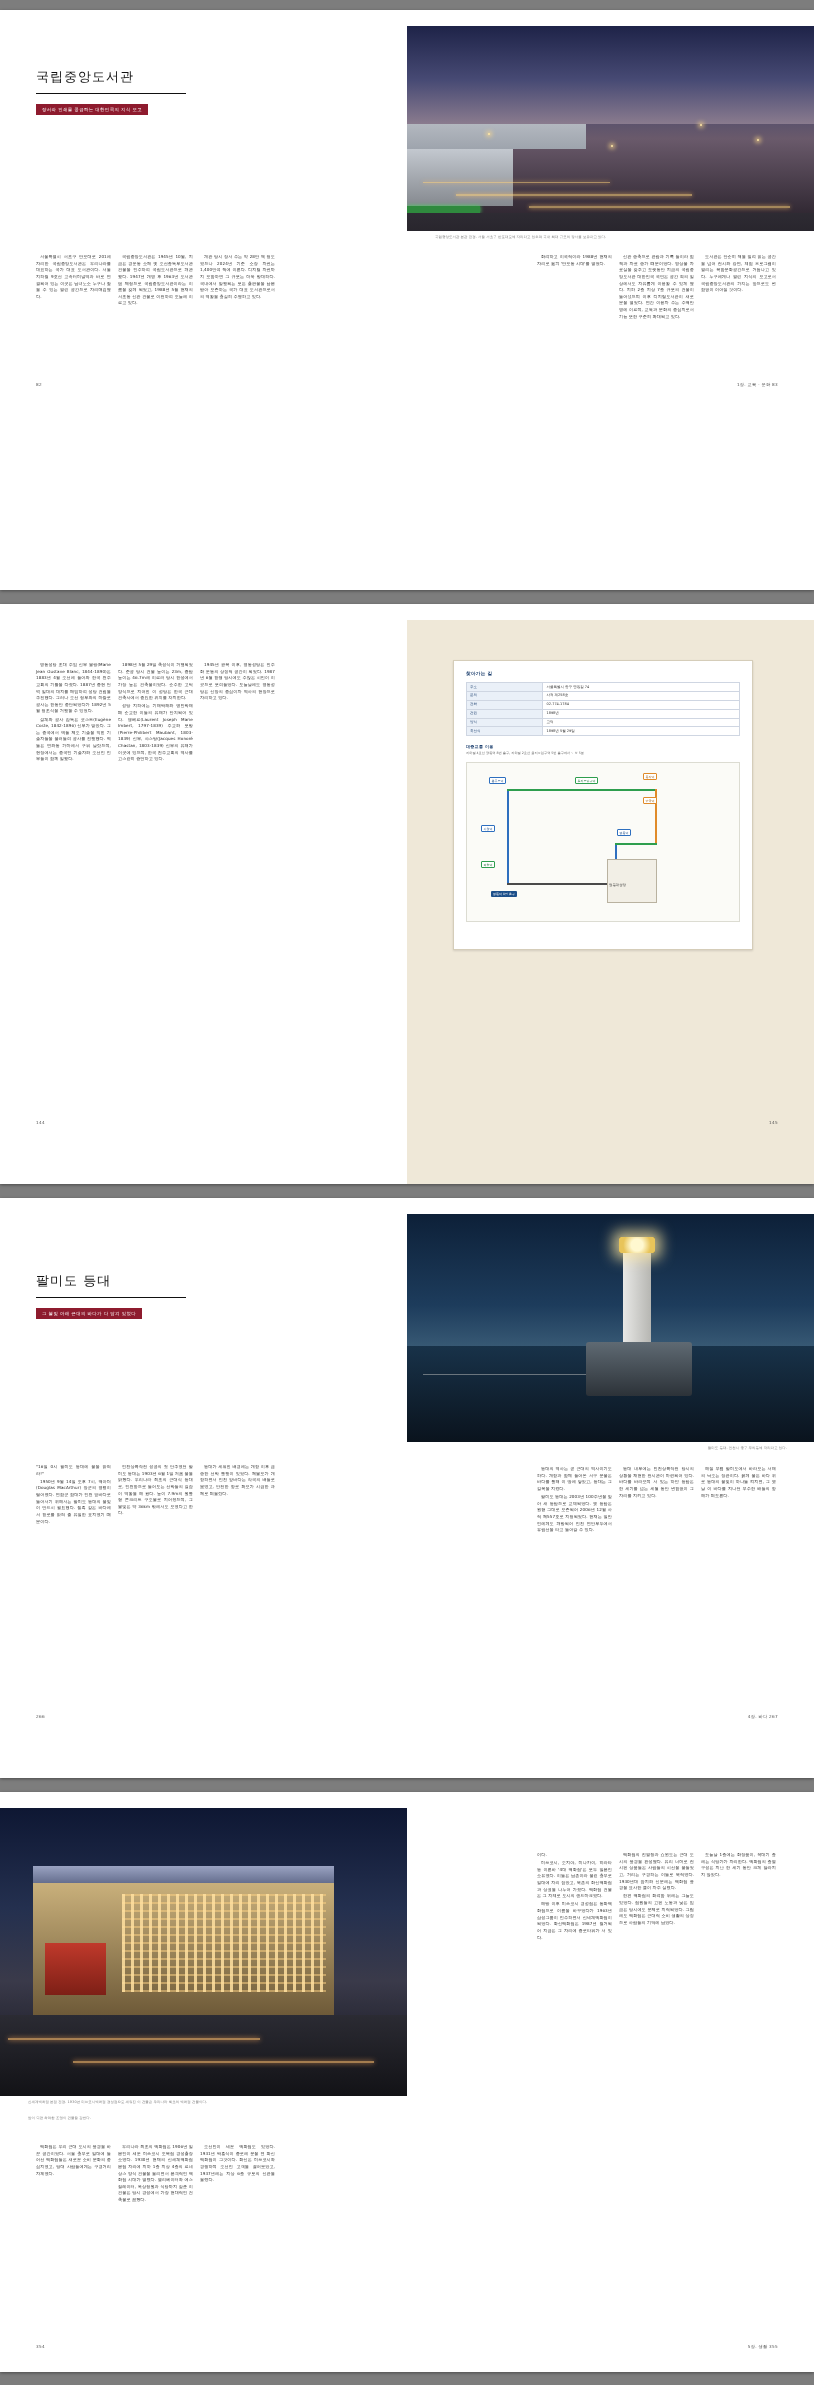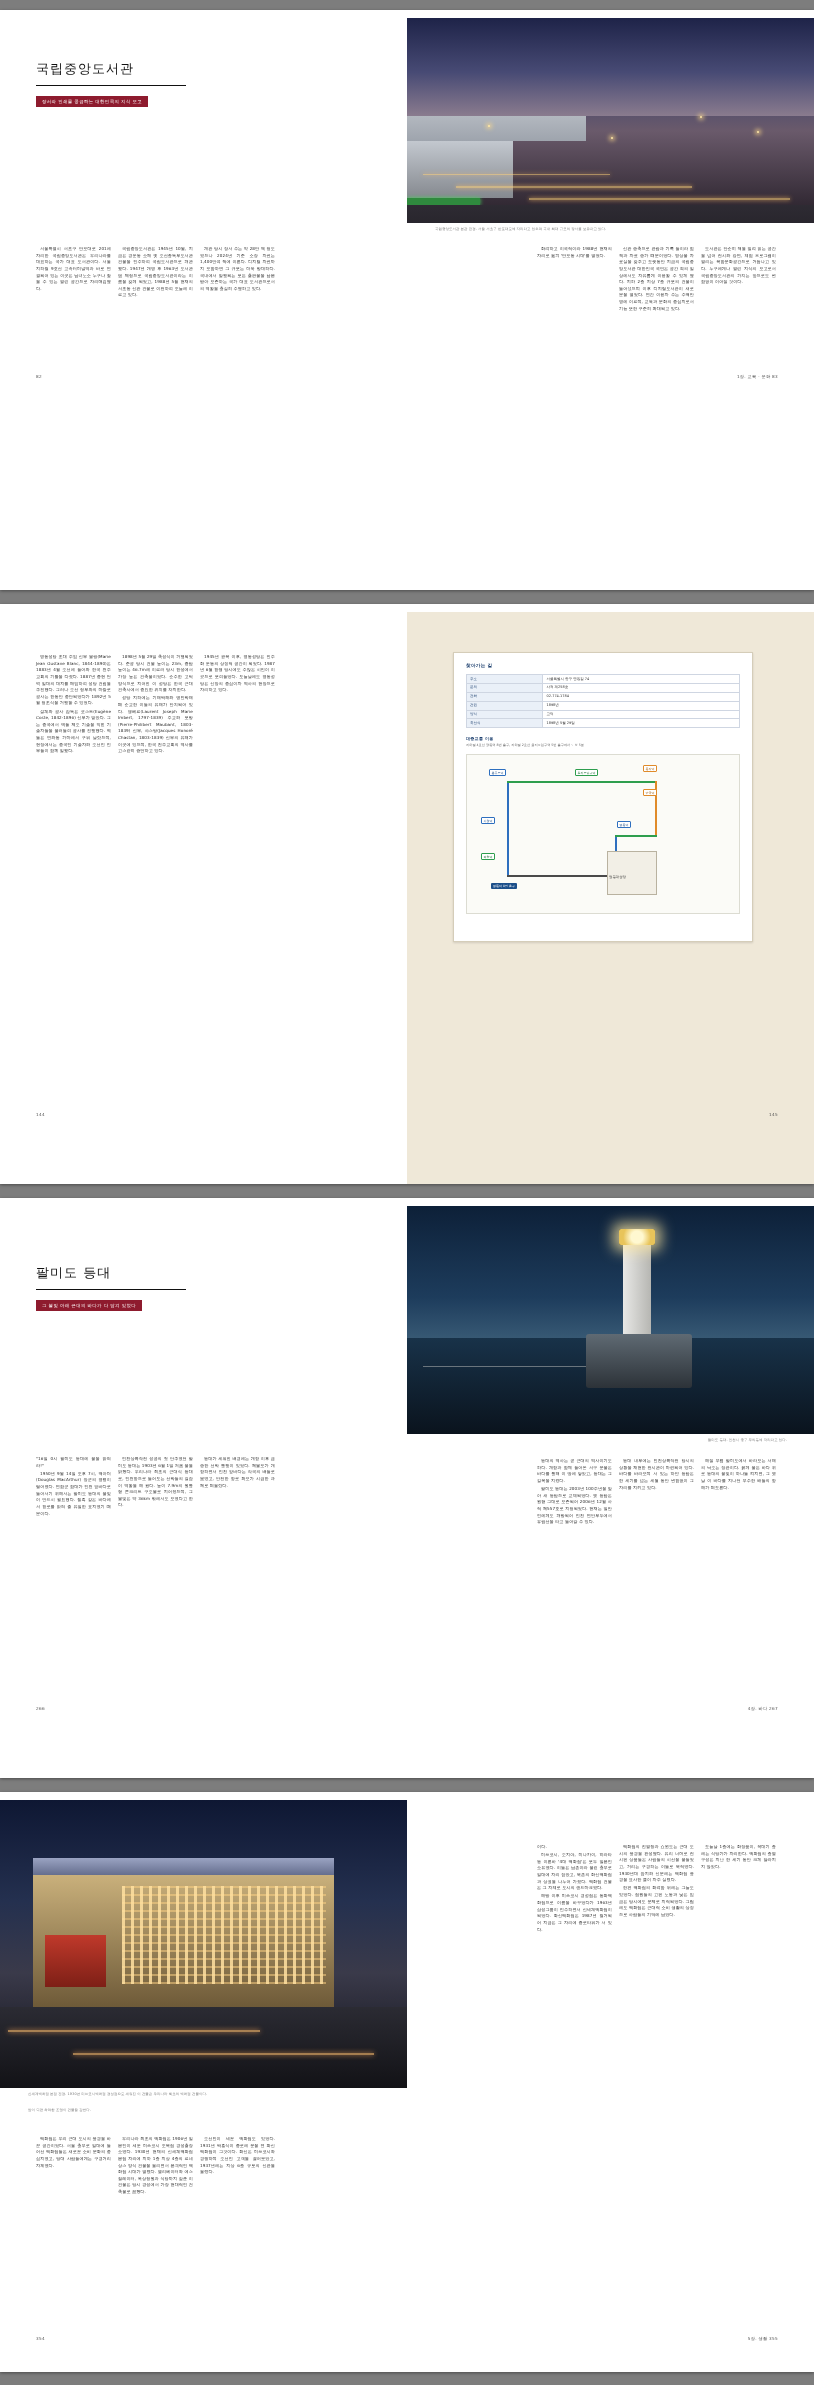--- a/index.html
+++ b/index.html
@@ -19,21 +19,21 @@
   .spread {
     width: 814px;
     height: 580px;
     background: #ffffff;
     position: relative;
     overflow: hidden;
     box-shadow: 0 1px 3px rgba(0,0,0,0.4);
   }
   .half {
     position: absolute;
-    top: 8px;
+    top: 16px;
     width: 407px;
     height: 580px;
     overflow: hidden;
   }
   .half.left { left: 0; }
   .half.right { left: 407px; }
 
   
   .kcol {
     font-size: 4.1px;

